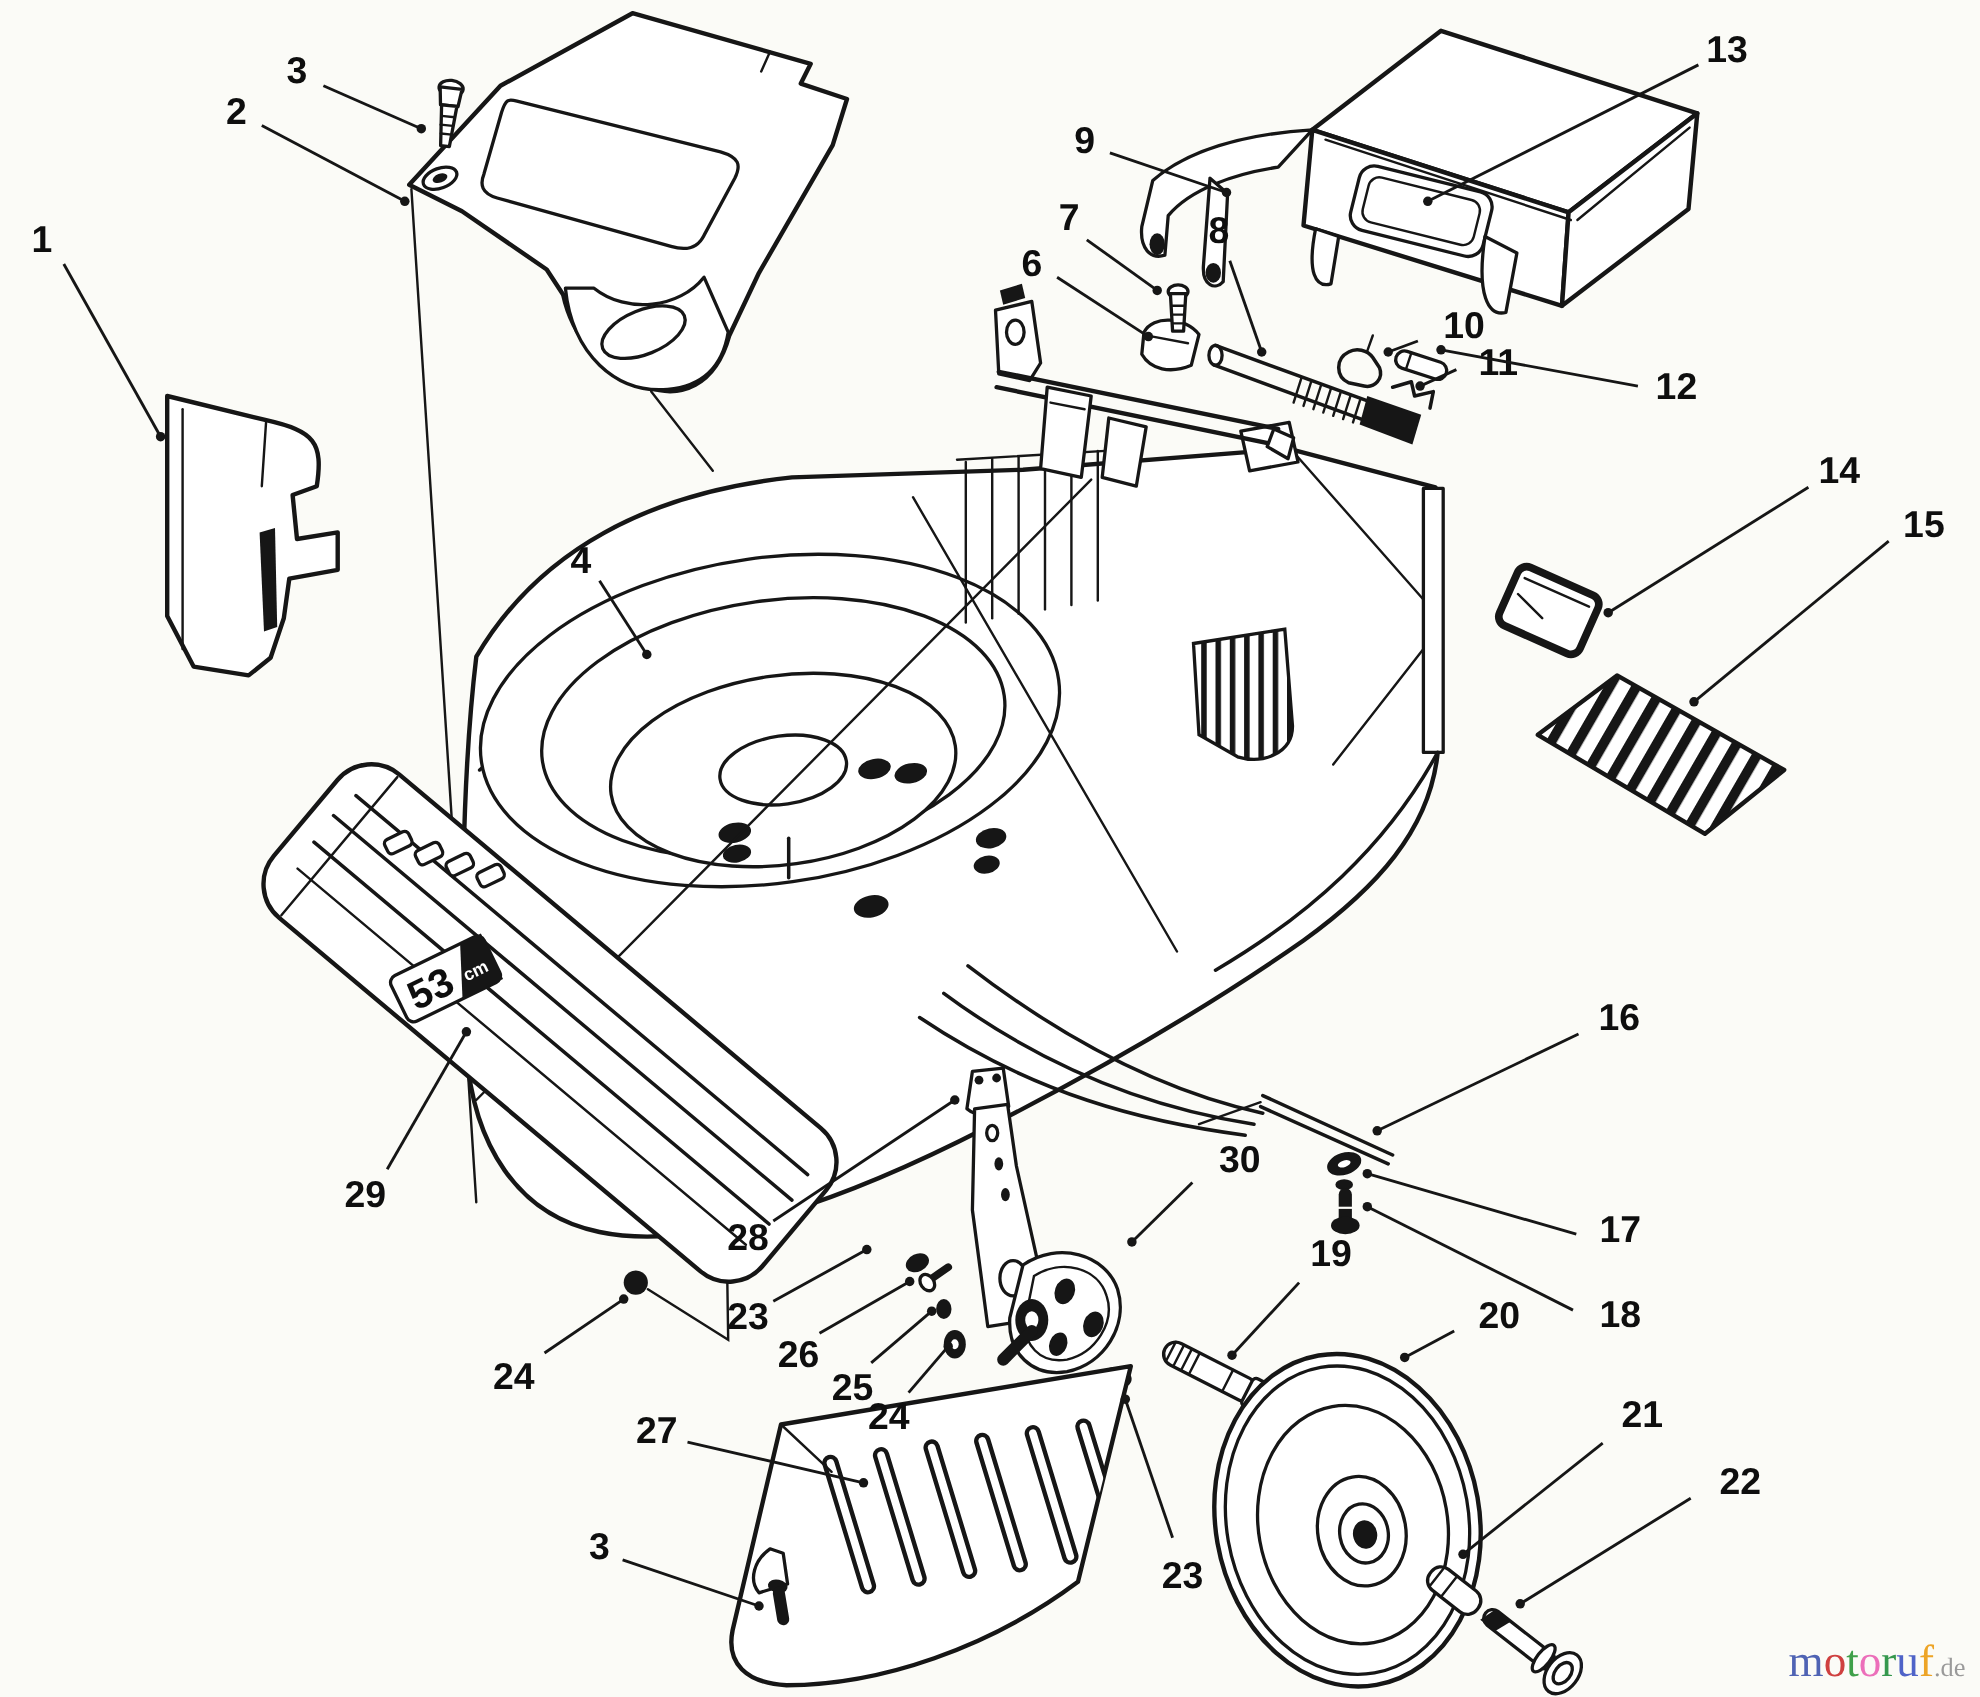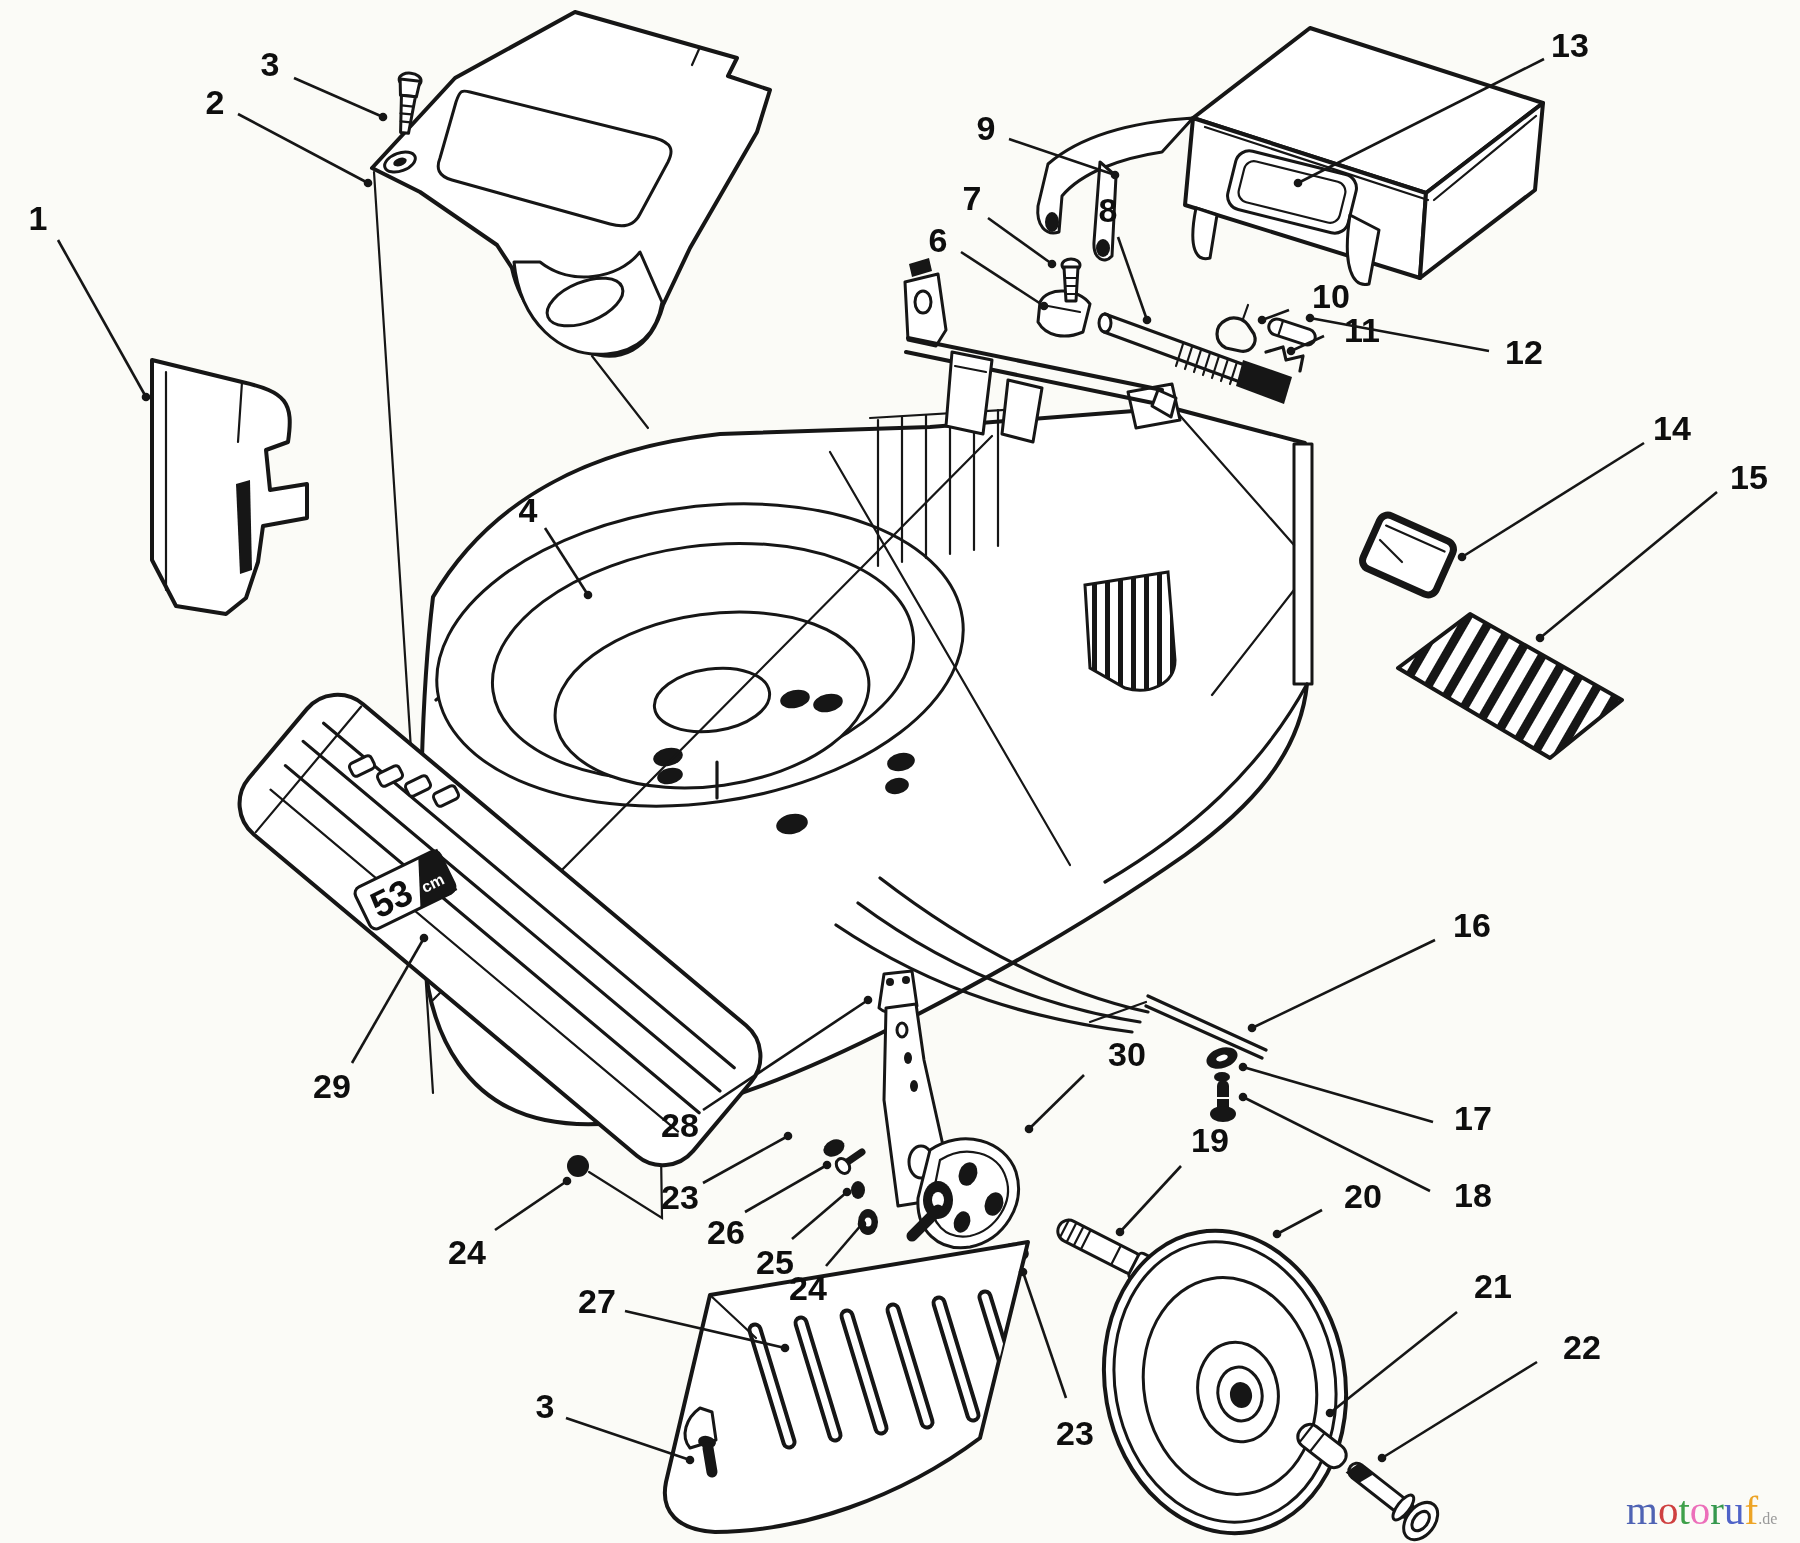--- a/index.html
+++ b/index.html
@@ -13,21 +13,21 @@
   .ln4{fill:none;stroke:#161616;stroke-width:4;stroke-linecap:round;stroke-linejoin:round}
   .thin{fill:none;stroke:#161616;stroke-width:2.2;stroke-linecap:round}
   .blk{fill:#161616;stroke:none}
   .wht{fill:#ffffff;stroke:none}
   .leader{stroke:#161616;stroke-width:2.6;fill:none}
   .callout-num{font-size:34px;font-weight:bold;fill:#0e0e0e;text-anchor:middle;dominant-baseline:central;cursor:pointer}
   .badge-num{font-size:37px;font-weight:bold;fill:#0e0e0e;text-anchor:middle;dominant-baseline:central}
   .badge-unit{font-size:16px;font-weight:bold;fill:#0e0e0e;text-anchor:middle;dominant-baseline:central}
   .watermark{position:absolute;left:1626px;top:1490px;white-space:nowrap;
              font-family:"Liberation Serif",serif;font-size:41px;font-weight:500;line-height:1}
-  .watermark .suffix{font-size:16px}
+  .watermark .suffix{font-size:24px}
 </style>
 </head>
 <body>
 
 <div class="stage">
 <svg width="1800" height="1543" viewBox="0 0 1800 1543">
   <defs>
     <pattern id="hatchPad" patternUnits="userSpaceOnUse" width="21" height="21" patternTransform="rotate(30)">
       <rect width="21" height="21" fill="#ffffff"></rect>
       <rect width="9" height="21" fill="#161616"></rect>

